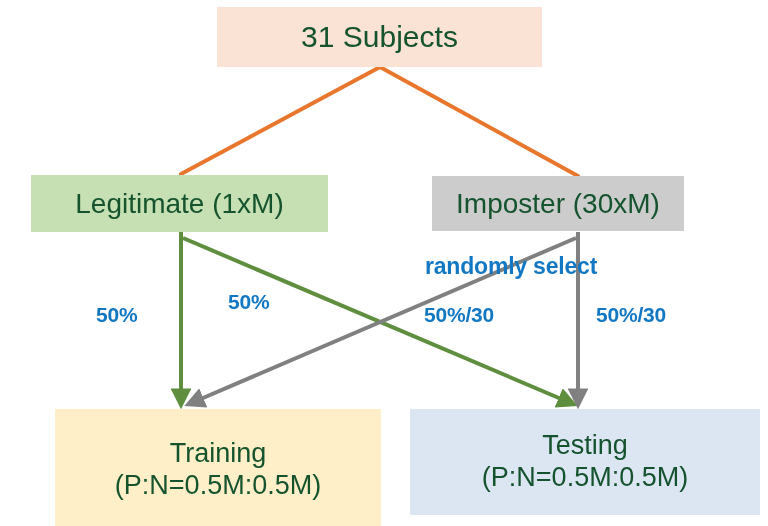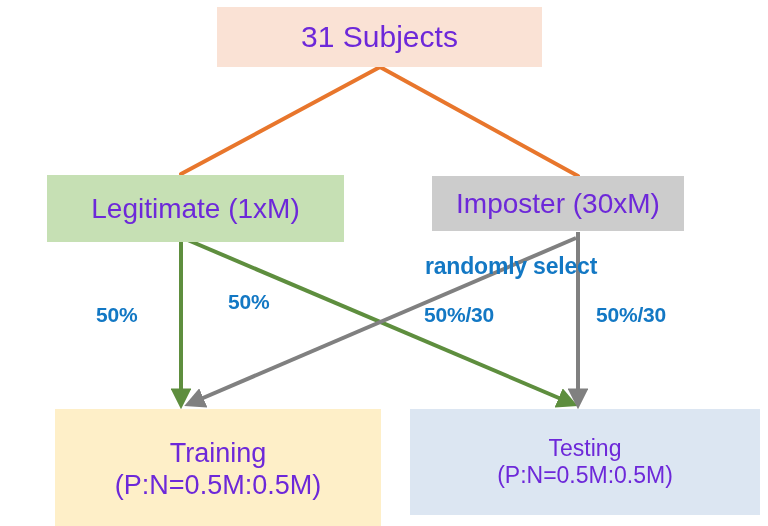--- a/index.html
+++ b/index.html
@@ -25,21 +25,21 @@
     height: 526px;
     pointer-events: none;
   }
   .node {
     position: absolute;
     display: flex;
     flex-direction: column;
     align-items: center;
     justify-content: center;
     text-align: center;
-    color: #6d28d9;
+    color: #14532d;
     line-height: 1.18;
     box-sizing: border-box;
   }
   .node .line1,
   .node .line2 {
     display: block;
     white-space: nowrap;
   }
 
   #node-subjects {
@@ -47,24 +47,23 @@
     top: 7px;
     width: 325px;
     height: 60px;
     background: #FAE2D5;
     font-size: 30px;
   }
   #node-legitimate {
     left: 31px;
     top: 175px;
     width: 297px;
-    height: 67px;
+    height: 57px;
     background: #C6E0B4;
     font-size: 28px;
-    margin-left: 16px;
   }
   #node-imposter {
     left: 432px;
     top: 176px;
     width: 252px;
     height: 55px;
     background: #CCCCCC;
     font-size: 28px;
   }
   #node-training {
@@ -75,21 +74,21 @@
     background: #FEEFC8;
     font-size: 27px;
     margin-left: 48px;
   }
   #node-testing {
     left: 410px;
     top: 409px;
     width: 350px;
     height: 106px;
     background: #DCE6F2;
-    font-size: 23px;
+    font-size: 27px;
   }
 
   .edge-label {
     position: absolute;
     color: #1378C4;
     font-weight: bold;
     font-size: 21px;
     white-space: nowrap;
     letter-spacing: -0.2px;
   }

